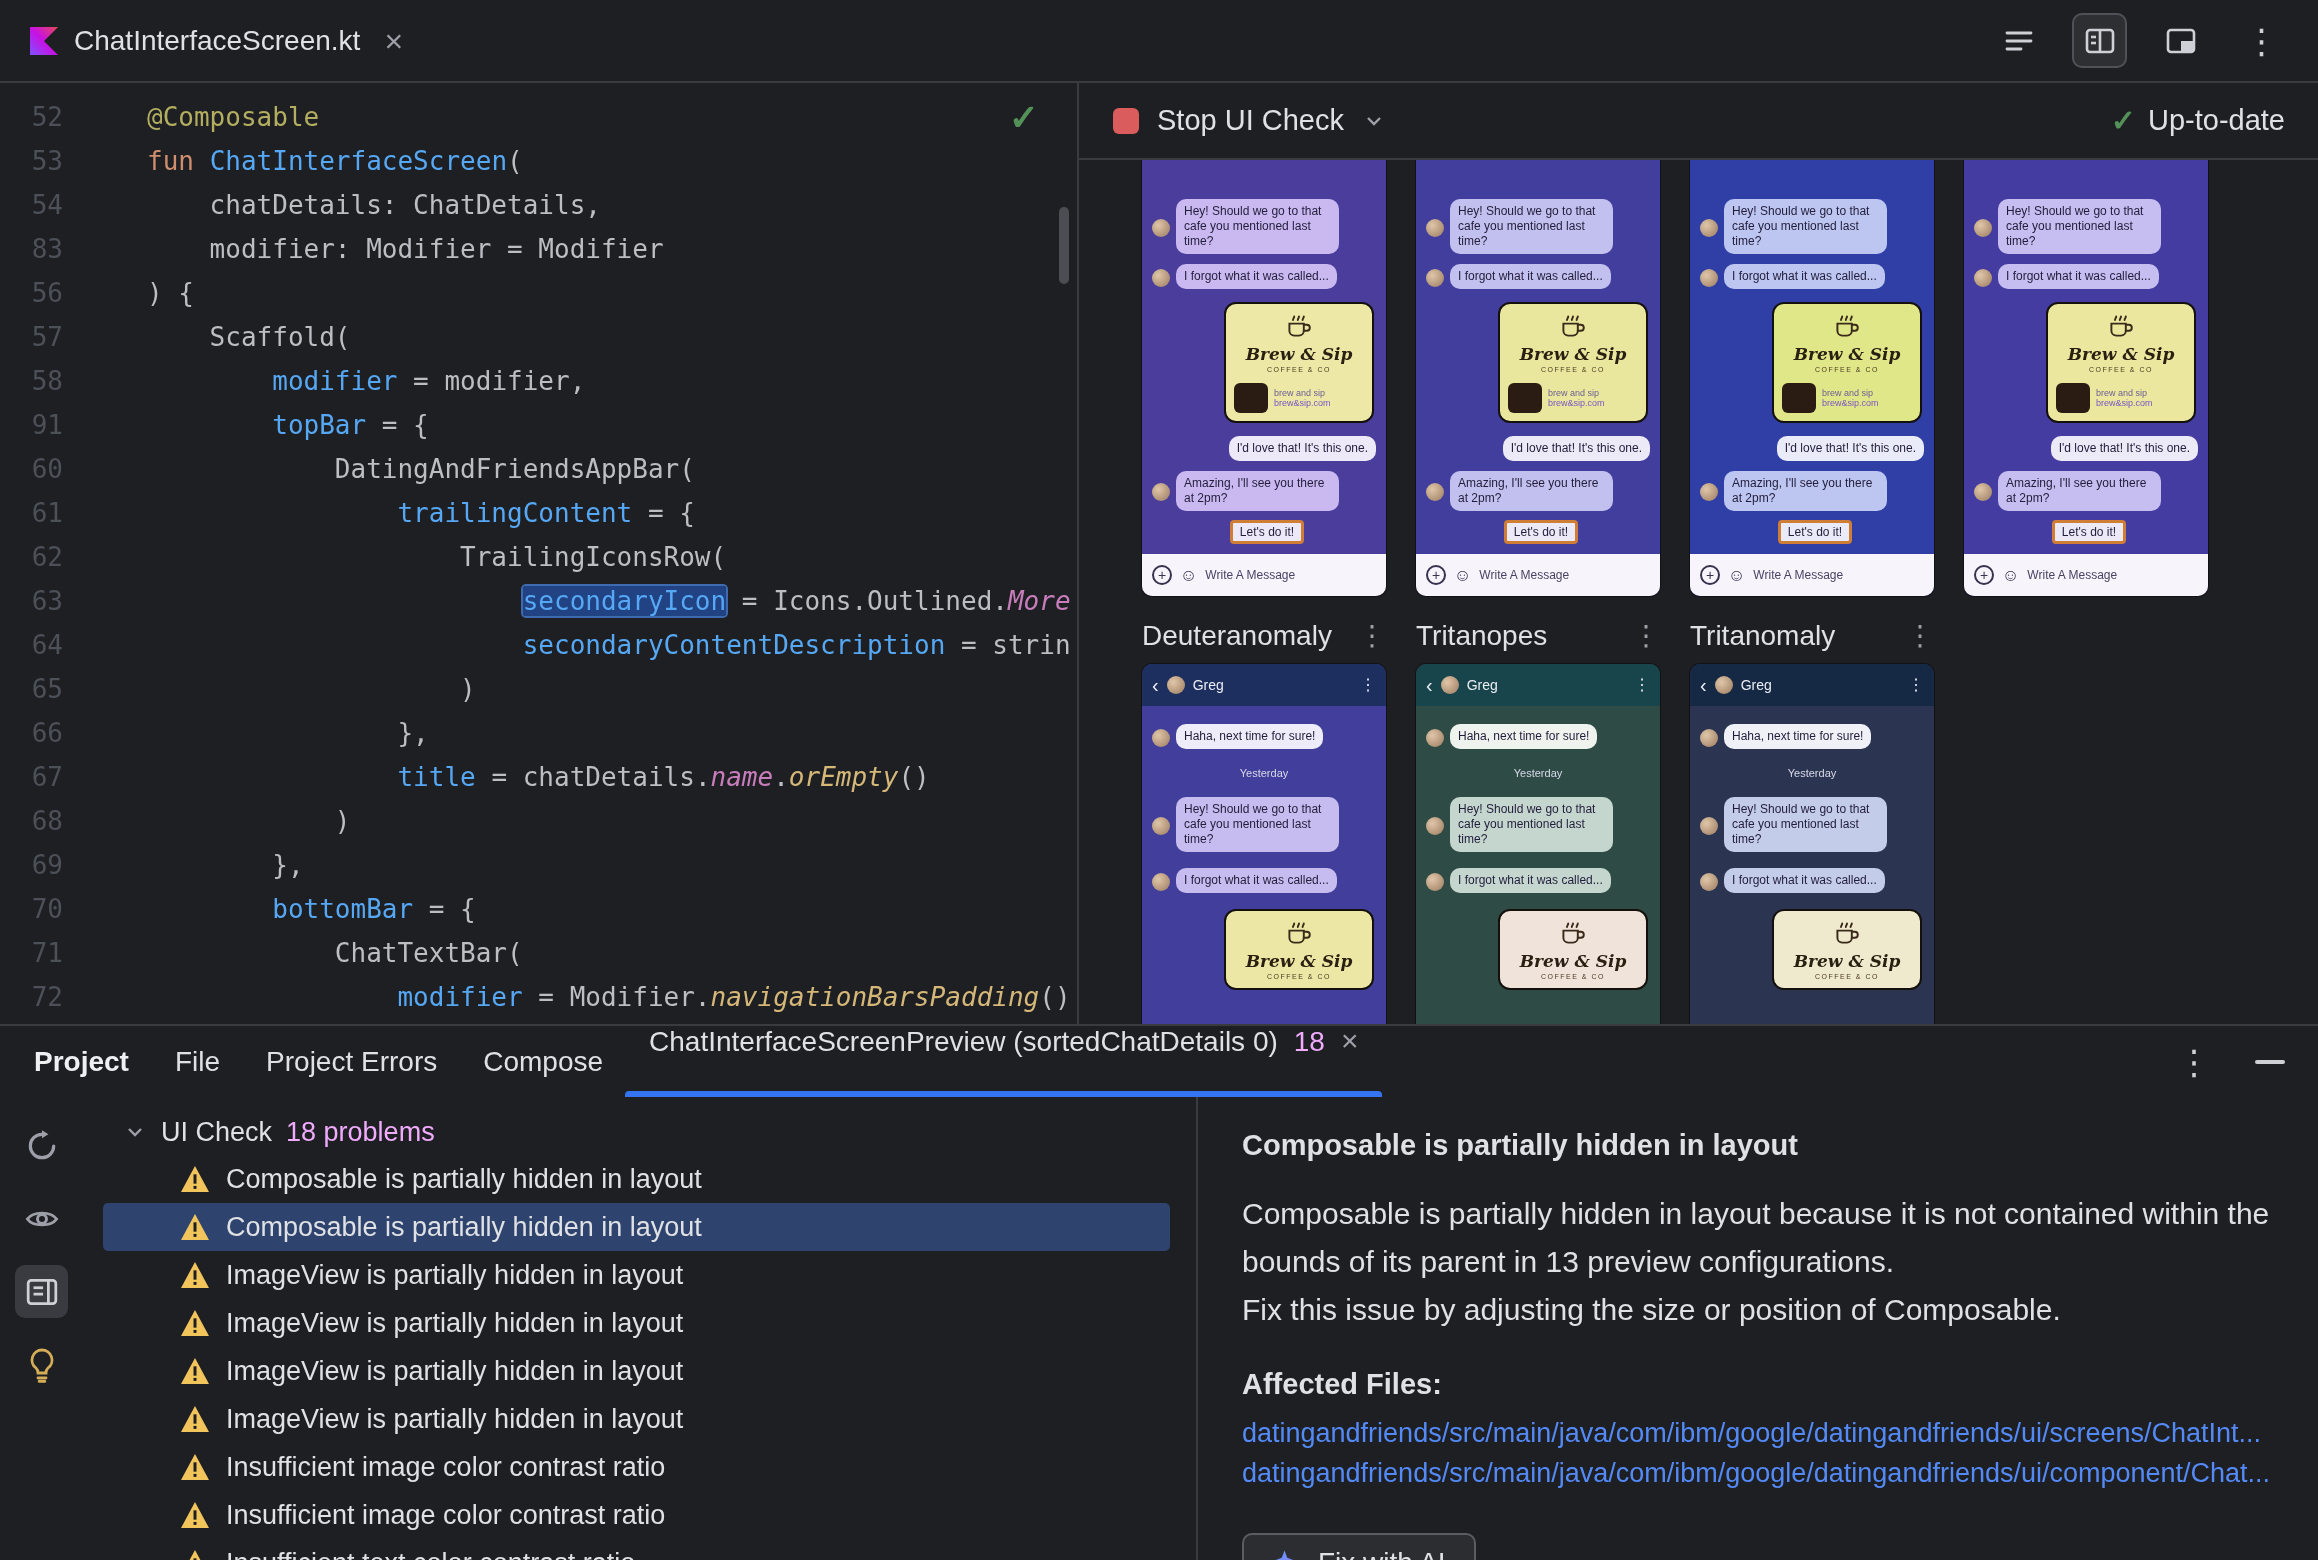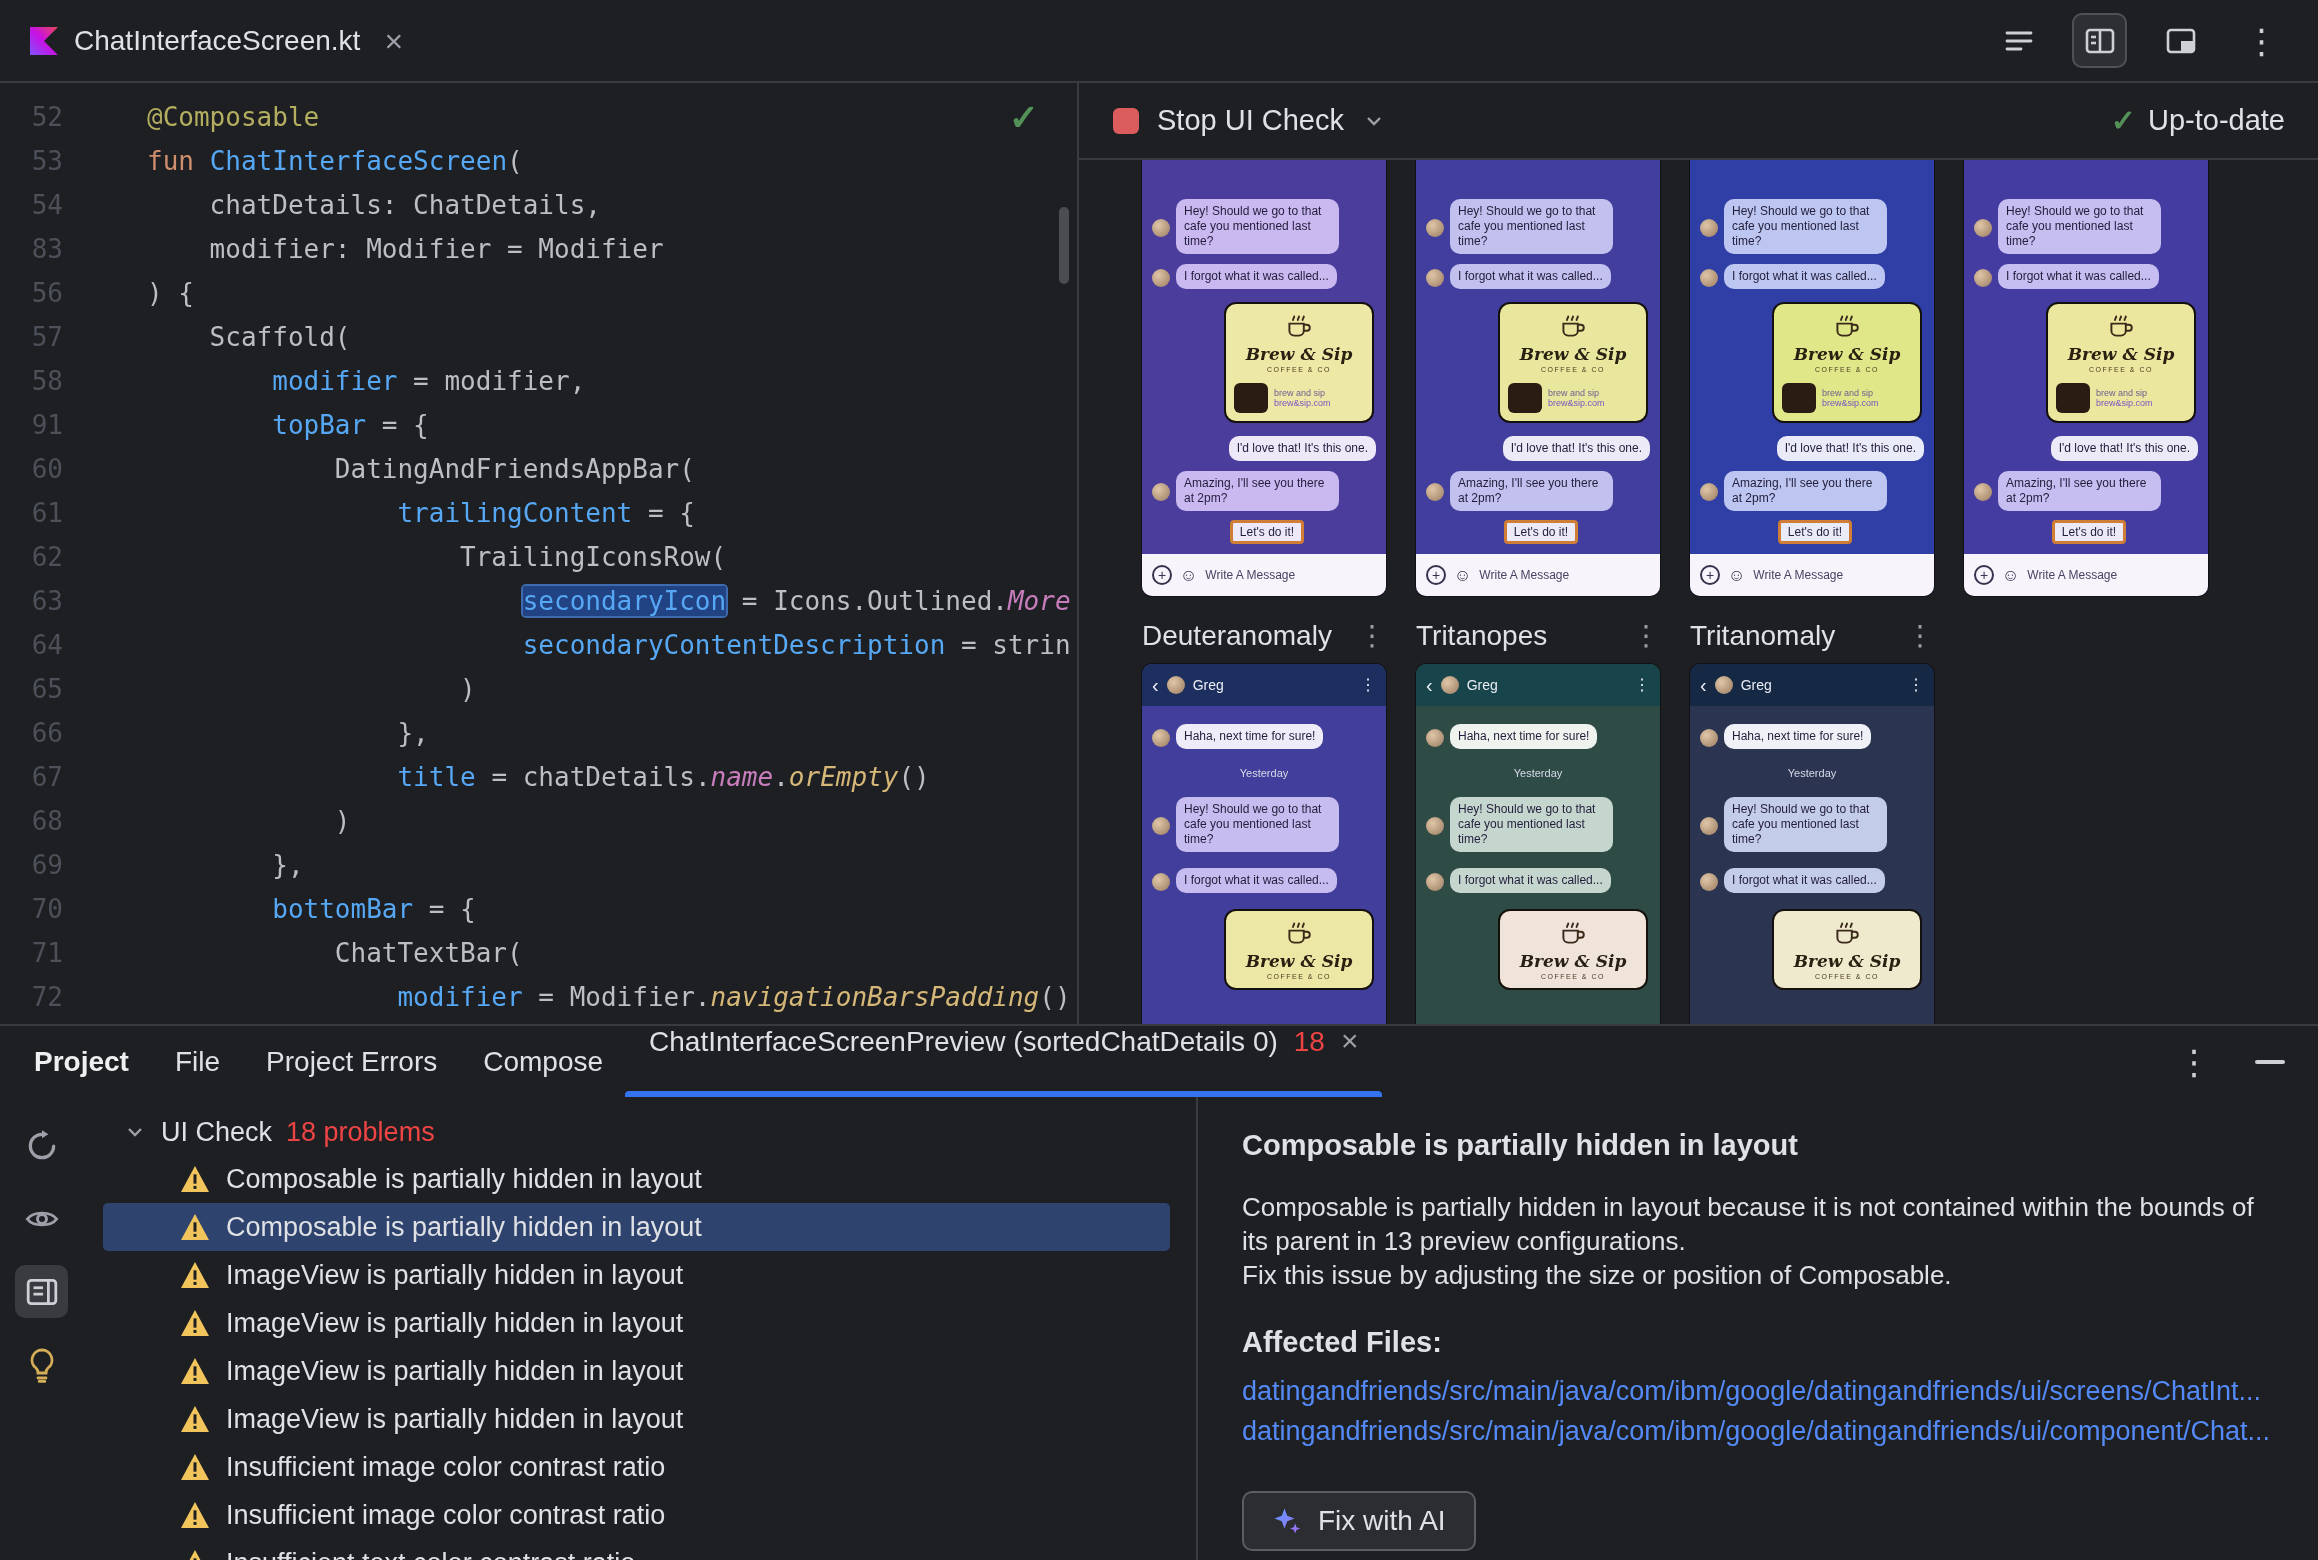--- a/index.html
+++ b/index.html
@@ -70,36 +70,36 @@
 .phead .kebab{margin-left:auto;font-size:16px;color:#ECEEF6}
 .pavatar{width:18px;height:18px;border-radius:50%;background:radial-gradient(circle at 35% 35%,#E0C6A8,#9A7B5F)}
 .daydiv{text-align:center;font-size:11px;color:#D8DAEA;margin:10px 0}
 
 
 .bottom{flex:1;border-top:2px solid #393B40;display:flex;flex-direction:column;min-height:0}
 .ptabs{height:71px;flex:0 0 71px;display:flex;align-items:center;padding:0 34px;gap:46px}
 .ptitle{font-size:28px;font-weight:700;color:#EEF0F2}
 .ptab{font-size:28px;color:#DFE1E5;white-space:nowrap}
 .ptab.active{position:relative;height:100%;display:flex;gap:16px}
-.cnt{color:#ef4444}
+.cnt{color:#f0abfc}
 .ptab .close{color:#9DA0A8;font-size:30px;line-height:1}
 .underline{position:absolute;left:-24px;right:-24px;bottom:0;height:6px;border-radius:4px 4px 0 0;background:#3574F0}
 .ptab-right{margin-left:auto;display:flex;align-items:center;gap:44px}
 .minbar{width:30px;height:4px;background:#CED0D6;border-radius:2px}
 .pbody{flex:1;display:flex;min-height:0}
 .ptools{width:83px;flex:0 0 83px;display:flex;flex-direction:column;align-items:center;gap:20px;padding-top:22px}
 .tool{width:53px;height:53px;display:flex;align-items:center;justify-content:center;border-radius:10px}
 .tool.active{background:#393B40}
 .plist{width:1115px;flex:0 0 1115px;border-right:2px solid #393B40;padding-top:12px;overflow:hidden}
 .grp{display:flex;align-items:center;gap:14px;height:46px;padding-left:40px;font-size:27px}
 .prob{display:flex;align-items:center;gap:16px;height:48px;margin:0 26px 0 20px;padding-left:77px;border-radius:5px;font-size:27px;color:#DFE1E5}
 .prob.selected{background:#2E436E}
 .pdetail{flex:1;padding:32px 40px 0 44px;min-width:0}
 .dtitle{font-size:29px;font-weight:700;margin-bottom:28px}
-.dbody{font-size:26px;line-height:34px}
+.dbody{font-size:30px;line-height:48px}
 .dlabel{font-size:29px;font-weight:700;margin:34px 0 12px}
 .dlink{display:block;color:#548AF7;font-size:27px;line-height:40px;white-space:nowrap;overflow:hidden;text-overflow:ellipsis;text-decoration:none}
 .fixai{margin-top:40px;display:inline-flex;align-items:center;gap:16px;border:2px solid #5A5D63;background:#2B2D30;border-radius:10px;padding:12px 28px;font-size:28px;color:#DFE1E5;font-family:inherit}
 </style>
 </head>
 <body>
 
 <div class="app">
 
   <div class="topbar">

